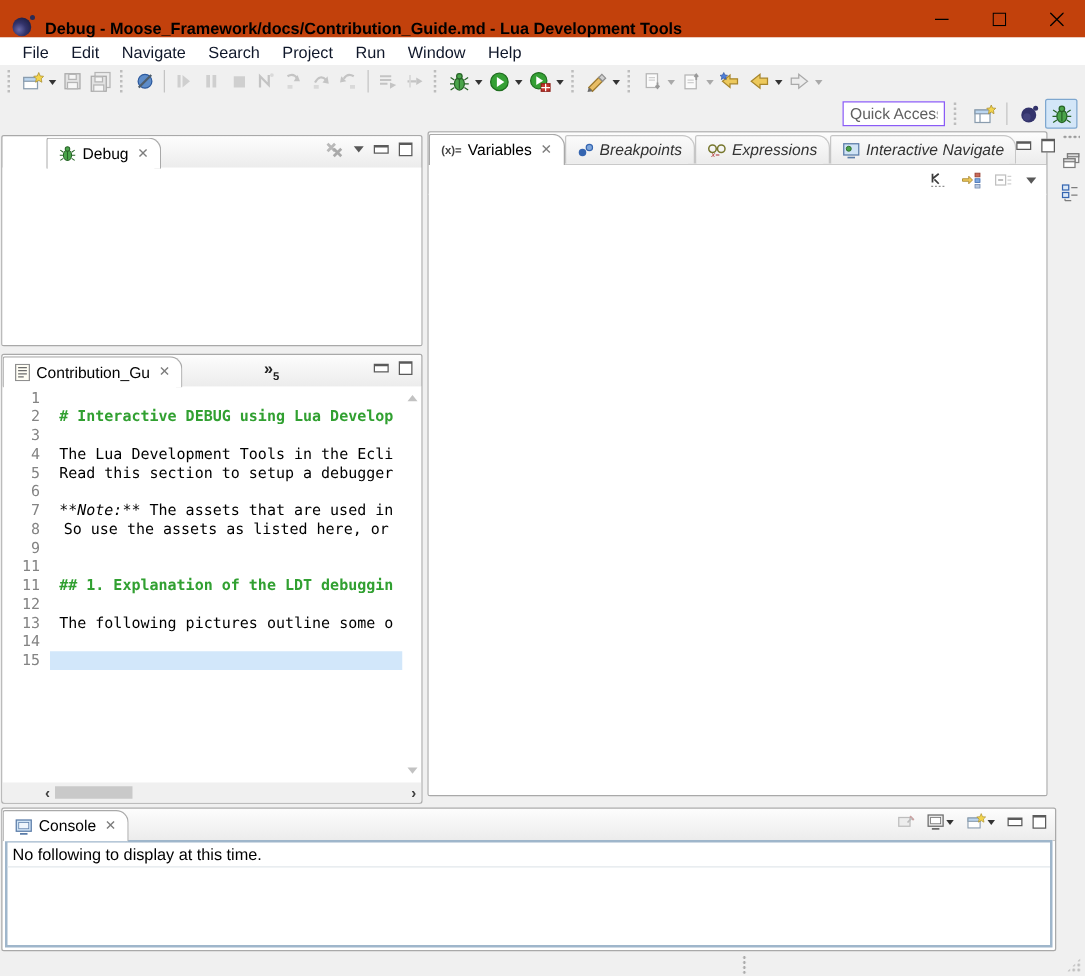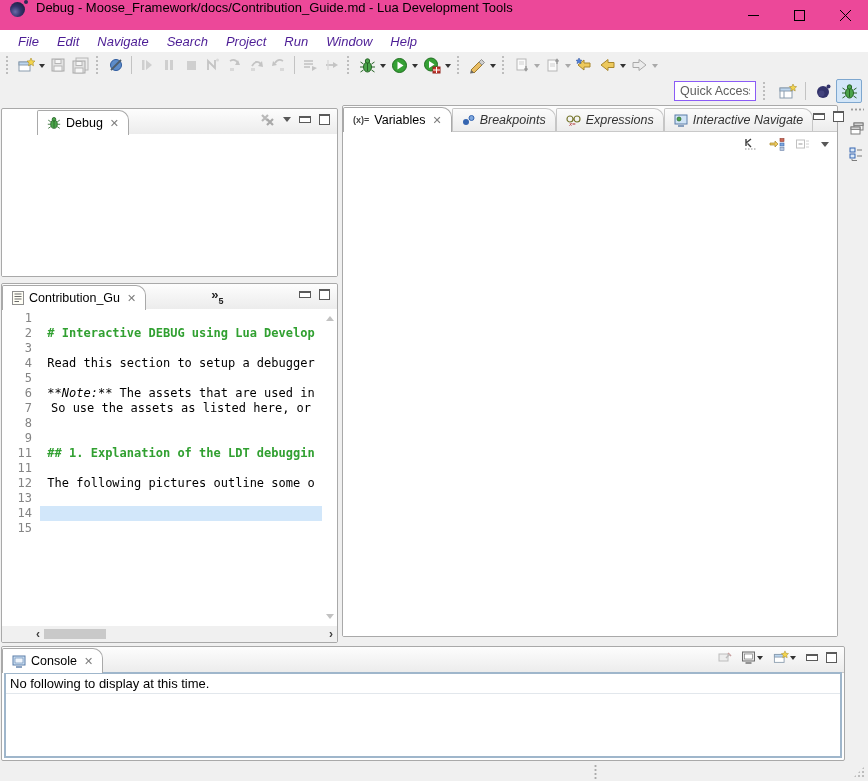--- a/index.html
+++ b/index.html
@@ -1,30 +1,30 @@
 <!DOCTYPE html>
 <html><head>
 <meta charset="utf-8">
 <style>
   html,body{margin:0;padding:0;}
   body{width:868px;height:781px;overflow:hidden;background:#f0f0f0;
        font-family:"Liberation Sans",sans-serif;font-size:13px;color:#000;position:relative;}
   .win{position:absolute;inset:0;}
   
-  .titlebar{position:absolute;left:0;top:0;width:868px;height:30px;background:#ec4899;display:flex;align-items:flex-start;}
+  .titlebar{position:absolute;left:0;top:0;width:868px;height:30px;background:#c2410c;display:flex;align-items:flex-end;font-weight:bold;}
   .app-icon{width:18px;height:18px;margin:0 8px 0 10px;position:relative;}
   .app-icon .sphere{width:15px;height:15px;border-radius:50%;background:radial-gradient(circle at 35% 65%, #6a6aa8 0%, #33336b 40%, #14142e 100%);position:absolute;left:0;top:2px;}
   .app-icon .dot{width:4px;height:4px;border-radius:50%;background:#2b2b55;position:absolute;right:0;top:0;}
   .title-text{font-size:13px;color:#000;white-space:nowrap;}
   .wincontrols{margin-left:auto;display:flex;height:30px;}
   .wbtn{width:46px;height:30px;display:flex;align-items:center;justify-content:center;}
   .wbtn svg{stroke:#000;stroke-width:1;fill:none;}
   
   .menubar{position:absolute;left:0;top:30px;width:868px;height:22px;background:#fff;display:flex;align-items:center;padding-left:9px;box-sizing:border-box;}
-  .menu-item{padding:2px 9px;color:#4c1d95;font-style:italic;}
+  .menu-item{padding:2px 9px;color:#0f172a;}
   
   .toolbar1{position:absolute;left:0;top:52px;width:868px;height:26px;background:#f0f0f0;display:flex;align-items:center;padding-left:2px;box-sizing:border-box;}
   .toolbar2{position:absolute;left:0;top:78px;width:868px;height:26px;background:#f0f0f0;display:flex;align-items:center;justify-content:flex-end;padding-right:6px;box-sizing:border-box;}
   .tbtn{height:24px;display:flex;align-items:center;padding:0 3px;}
   .dd{width:0;height:0;border:3px solid transparent;border-top:4px solid #333;margin:4px 2px 0 1px;}
   .dd.dis{border-top-color:#a9a9a9;}
   .tsep{width:1px;height:18px;background:#c3c3c3;margin:0 4px;}
   .thandle{width:3px;height:18px;border-left:2px dotted #bdbdbd;margin:0 4px;}
   .qa-box{width:82px;height:20px;border:1px solid #8b5cf6;background:#fff;font-family:"Liberation Sans",sans-serif;font-size:12.5px;color:#000;padding:0 5px;box-sizing:border-box;}
   .qa-box::placeholder{color:#5f5f5f;}
@@ -382,20 +382,21 @@
           <div class="gut-line">11</div>
           <div class="gut-line">12</div>
           <div class="gut-line">13</div>
           <div class="gut-line">14</div>
           <div class="gut-line">15</div>
         </div>
         <div class="codearea codecol">
           <div class="ed-line"></div>
           <div class="ed-line heading"># Interactive DEBUG using Lua Develop</div>
           <div class="ed-line"></div>
+          <div class="ed-line">The Lua Development Tools in the Ecli</div>
           <div class="ed-line">Read this section to setup a debugger</div>
           <div class="ed-line"></div>
           <div class="ed-line"><span>**</span><span class="ital">Note:</span><span>** The assets that are used in</span></div>
           <div class="ed-line">So use the assets as listed here, or</div>
           <div class="ed-line"></div>
           <div class="ed-line"></div>
           <div class="ed-line heading">## 1. Explanation of the LDT debuggin</div>
           <div class="ed-line"></div>
           <div class="ed-line">The following pictures outline some o</div>
           <div class="ed-line"></div>

